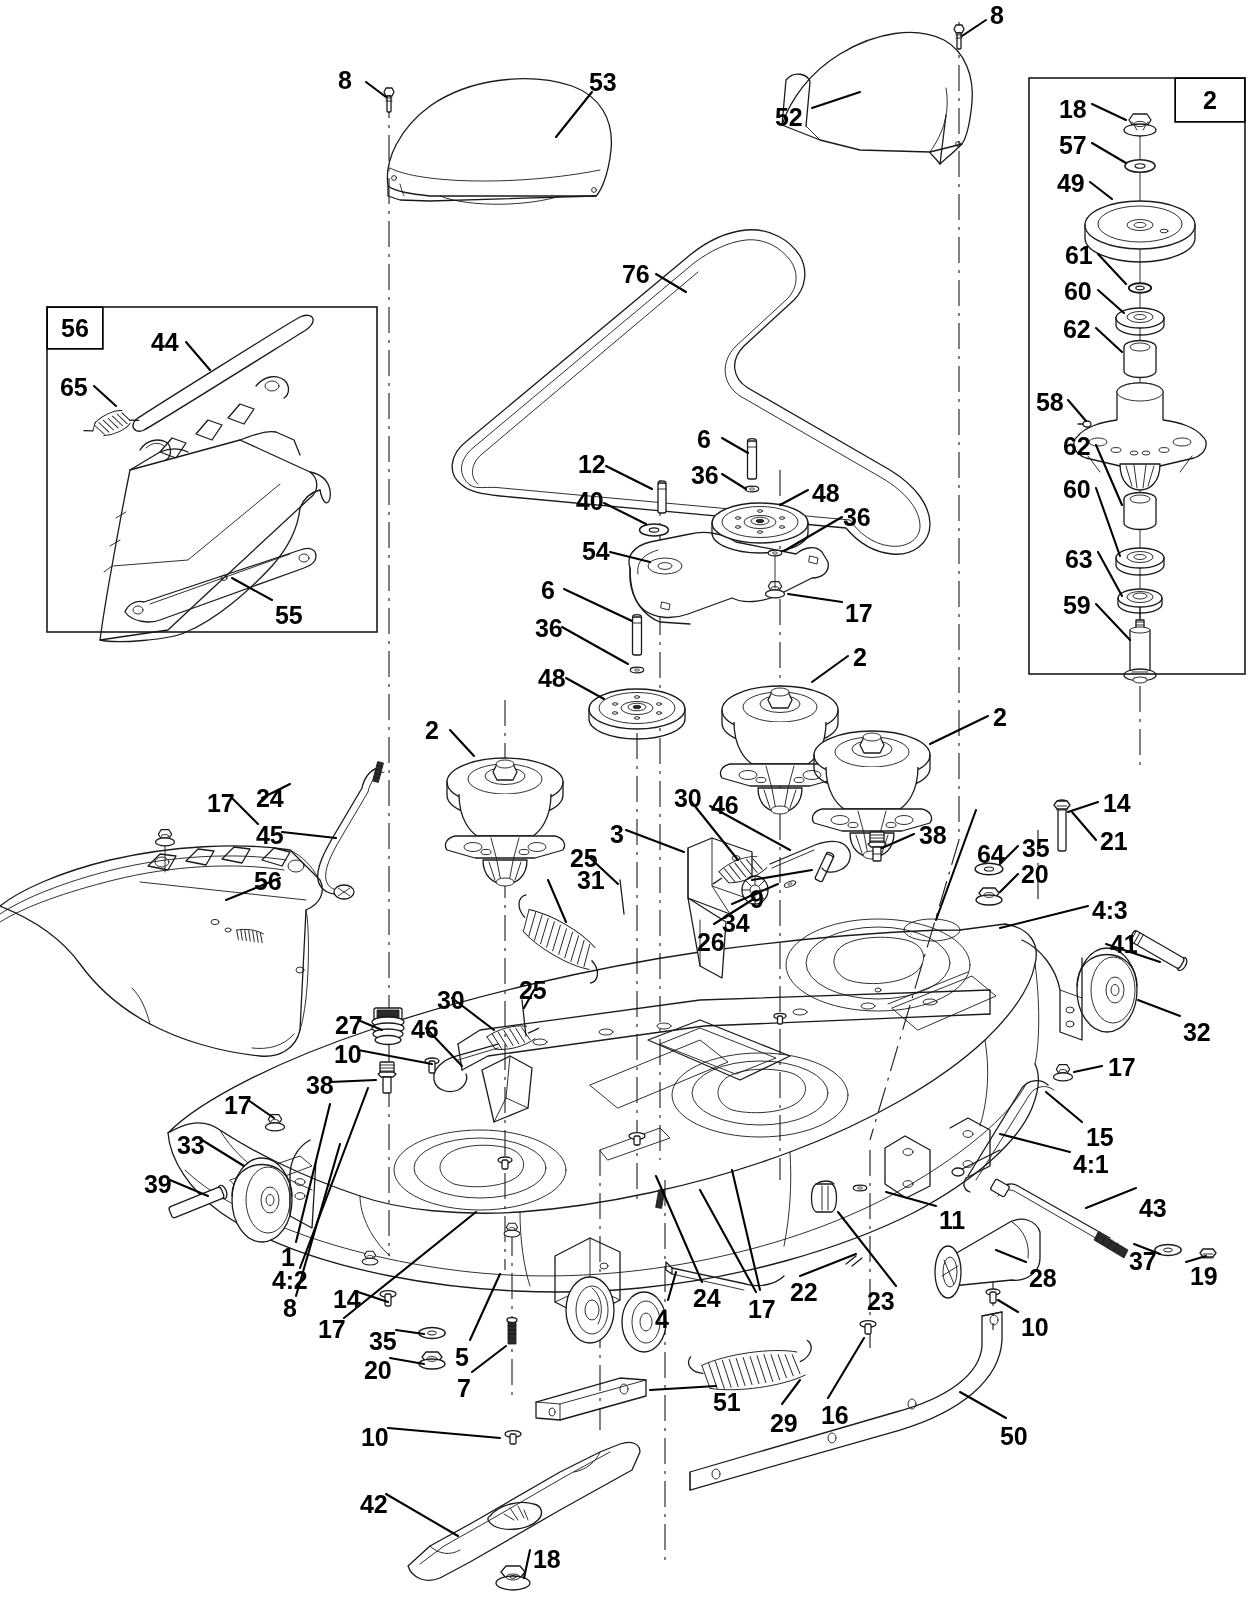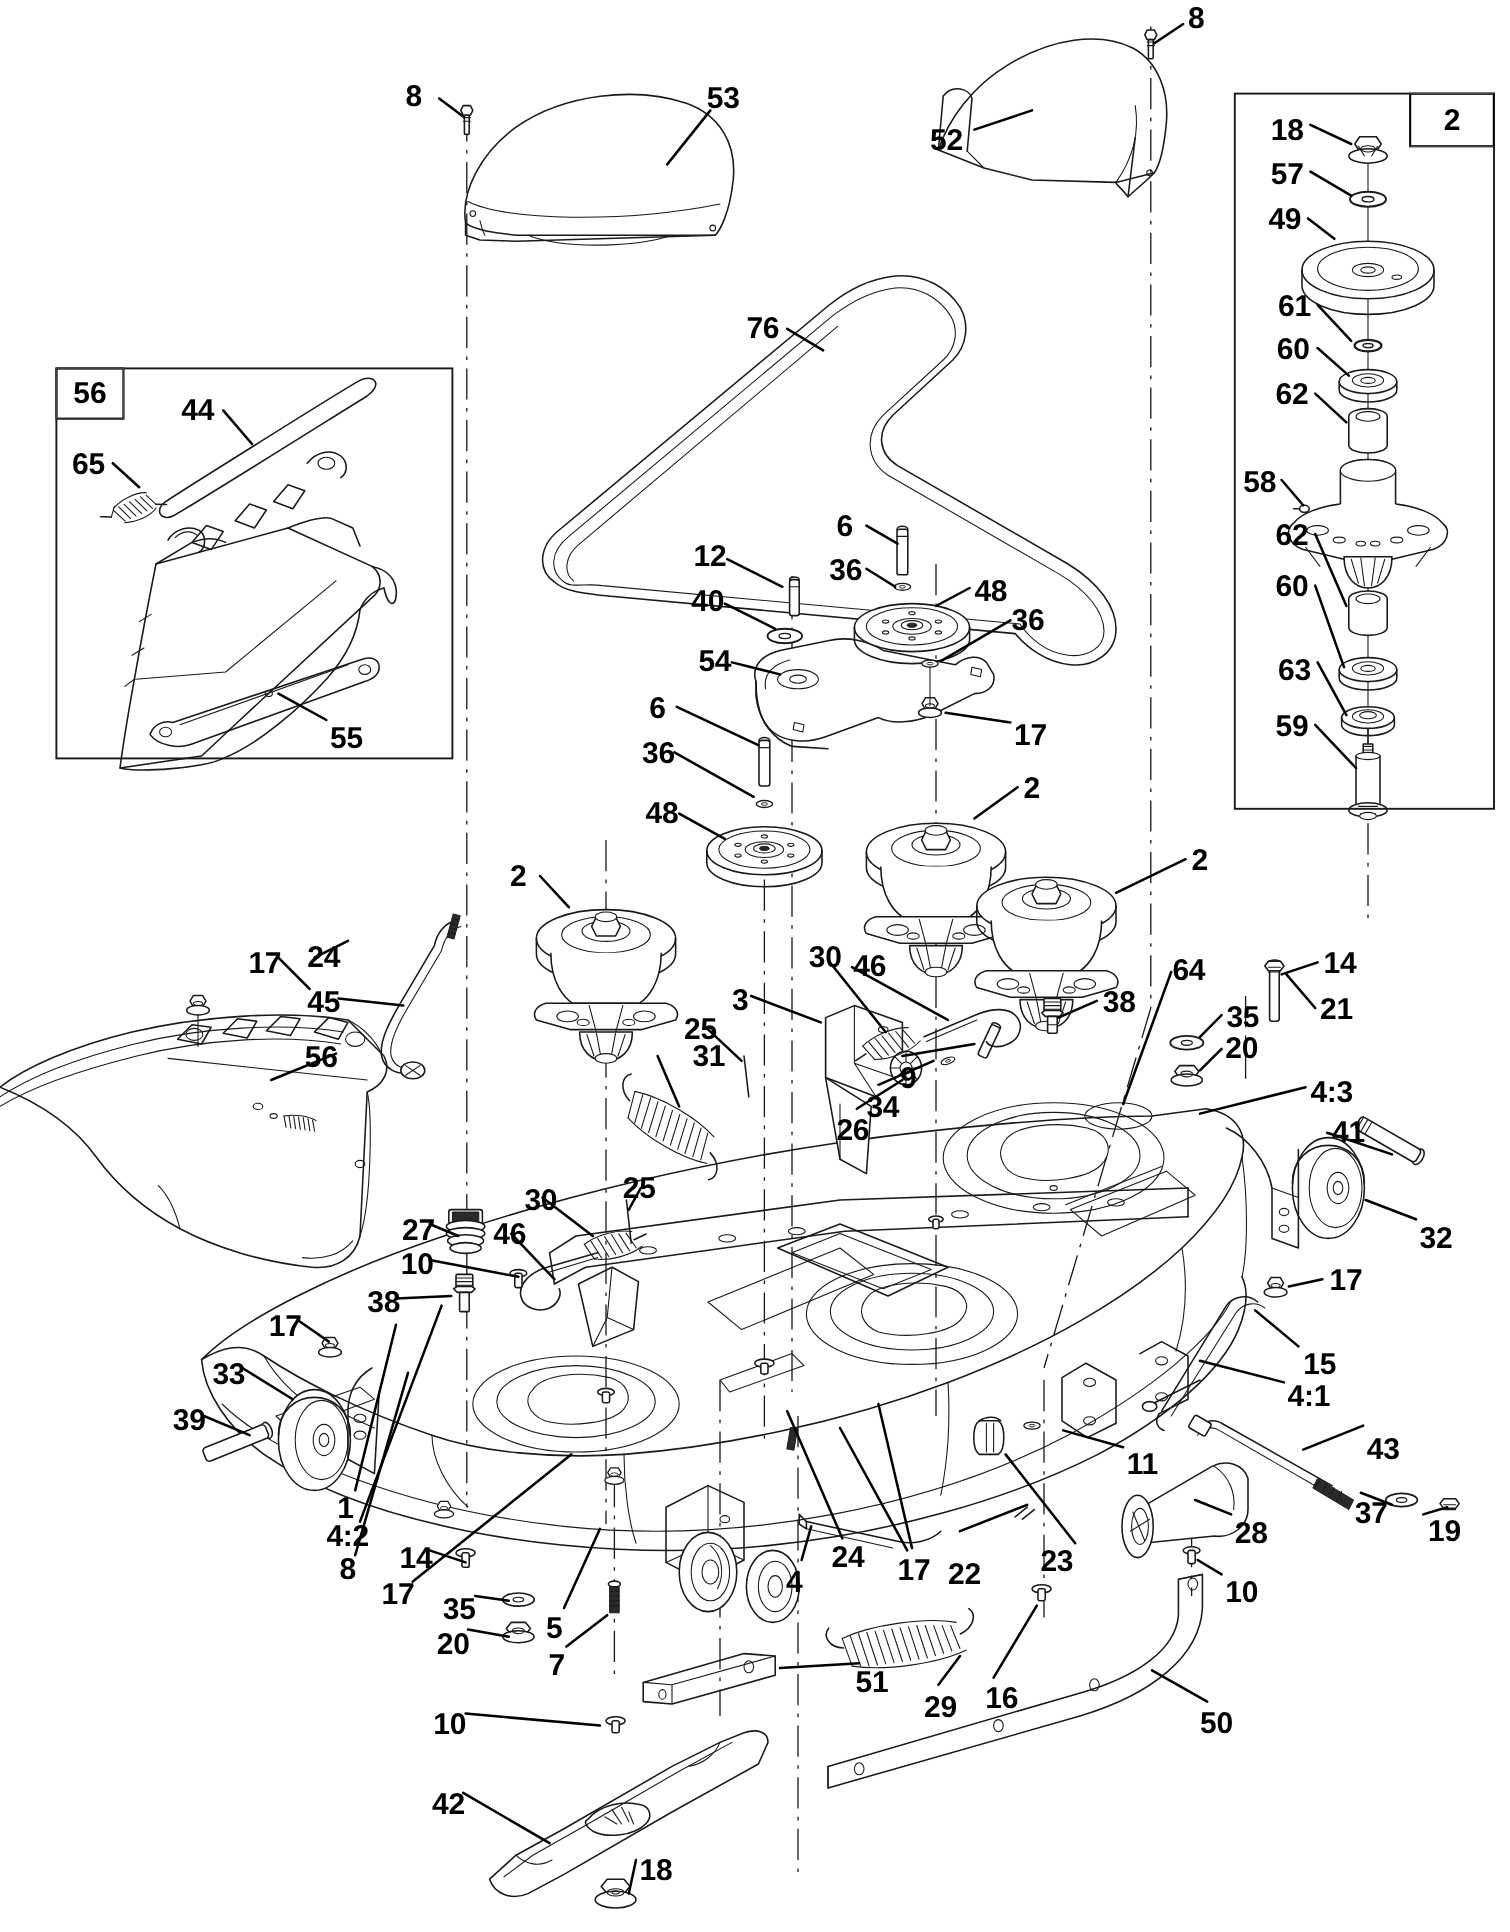--- a/index.html
+++ b/index.html
@@ -925,21 +925,21 @@
       <div class="callout" style="left: 254px; top: 869px;">56</div>
       <div class="callout" style="left: 711px; top: 793px;">46</div>
       <div class="callout" style="left: 674px; top: 786px;">30</div>
       <div class="callout" style="left: 610px; top: 822px;">3</div>
       <div class="callout" style="left: 570px; top: 846px;">25</div>
       <div class="callout" style="left: 537px; top: 868px; margin-left: 40px;">31</div>
       <div class="callout" style="left: 750px; top: 887px;">9</div>
       <div class="callout" style="left: 722px; top: 911px;">34</div>
       <div class="callout" style="left: 697px; top: 930px;">26</div>
       <div class="callout" style="left: 919px; top: 823px;">38</div>
-      <div class="callout" style="left: 977px; top: 797px;">64</div>
+      <div class="callout" style="left: 977px; top: 842px;">64</div>
       <div class="callout" style="left: 1103px; top: 791px;">14</div>
       <div class="callout" style="left: 1022px; top: 836px;">35</div>
       <div class="callout" style="left: 1100px; top: 829px;">21</div>
       <div class="callout" style="left: 1021px; top: 862px;">20</div>
       <div class="callout" style="left: 1092px; top: 898px;">4:3</div>
       <div class="callout" style="left: 1110px; top: 932px;">41</div>
       <div class="callout" style="left: 1183px; top: 1020px;">32</div>
       <div class="callout" style="left: 437px; top: 988px;">30</div>
       <div class="callout" style="left: 411px; top: 1017px;">46</div>
       <div class="callout" style="left: 519px; top: 978px;">25</div>
@@ -962,21 +962,21 @@
       <div class="callout" style="left: 283px; top: 1296px;">8</div>
       <div class="callout" style="left: 333px; top: 1287px;">14</div>
       <div class="callout" style="left: 318px; top: 1317px;">17</div>
       <div class="callout" style="left: 369px; top: 1329px;">35</div>
       <div class="callout" style="left: 364px; top: 1358px;">20</div>
       <div class="callout" style="left: 455px; top: 1345px;">5</div>
       <div class="callout" style="left: 457px; top: 1376px;">7</div>
       <div class="callout" style="left: 693px; top: 1286px;">24</div>
       <div class="callout" style="left: 748px; top: 1297px;">17</div>
       <div class="callout" style="left: 655px; top: 1307px;">4</div>
-      <div class="callout" style="left: 790px; top: 1280px; margin-top: 20px;">22</div>
+      <div class="callout" style="left: 790px; top: 1280px;">22</div>
       <div class="callout" style="left: 867px; top: 1289px;">23</div>
       <div class="callout" style="left: 821px; top: 1403px;">16</div>
       <div class="callout" style="left: 770px; top: 1411px;">29</div>
       <div class="callout" style="left: 713px; top: 1390px;">51</div>
       <div class="callout" style="left: 1021px; top: 1315px;">10</div>
       <div class="callout" style="left: 1000px; top: 1424px;">50</div>
       <div class="callout" style="left: 361px; top: 1425px;">10</div>
       <div class="callout" style="left: 360px; top: 1492px;">42</div>
       <div class="callout" style="left: 533px; top: 1547px;">18</div>
       <div class="boxnum" style="left: 1175px; top: 78px; width: 70px; height: 44px;">2</div>

